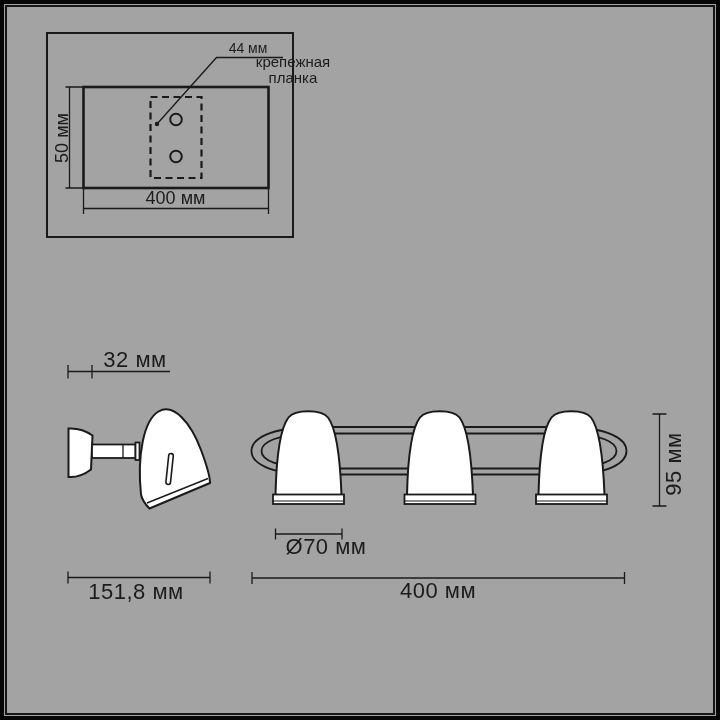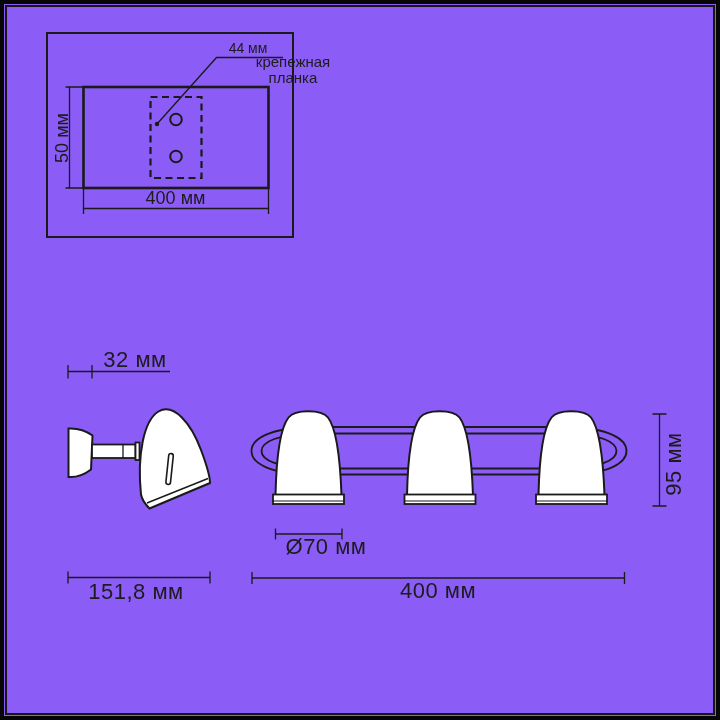--- a/index.html
+++ b/index.html
@@ -1,17 +1,17 @@
 <!DOCTYPE html>
 <html><head>
 <meta charset="utf-8">
 <style>
   html,body { margin:0; padding:0; background:#ffffff; }
   .page {
-    position:relative; width:720px; height:720px; background:#8b5cf6;
+    position:relative; width:720px; height:720px; background:#a3a3a3;
     font-family:"Liberation Sans", sans-serif; overflow:hidden;
   }
   .frame-outer { position:absolute; inset:0; border:4px solid #060606; pointer-events:none; }
   .frame-inner { position:absolute; inset:5px; border:2px solid #161616; pointer-events:none; }
   svg.drawing { position:absolute; left:0; top:0; width:720px; height:720px; }
   .lbl {
     position:absolute; color:#1c1c1c; white-space:nowrap;
     transform:translate(-50%,-50%); text-align:center; line-height:1.05;
   }
   .lbl.rot { transform:translate(-50%,-50%) rotate(-90deg); }

